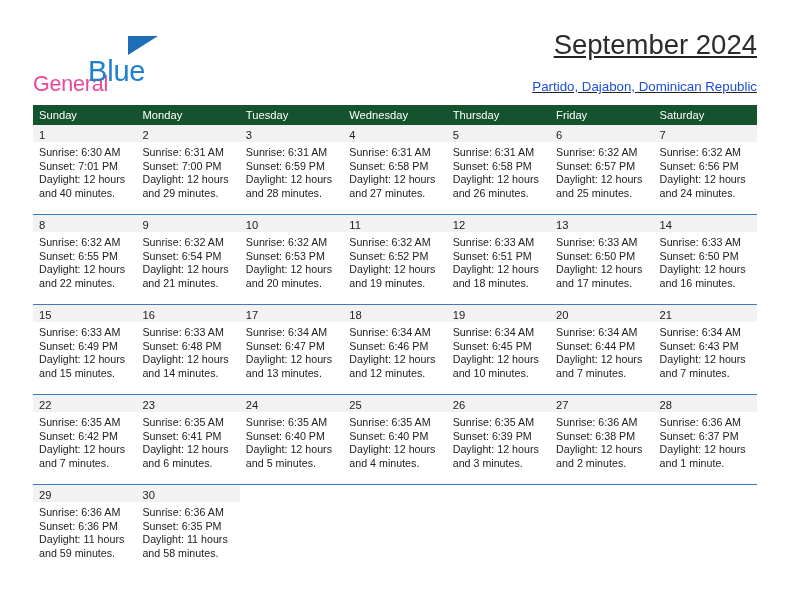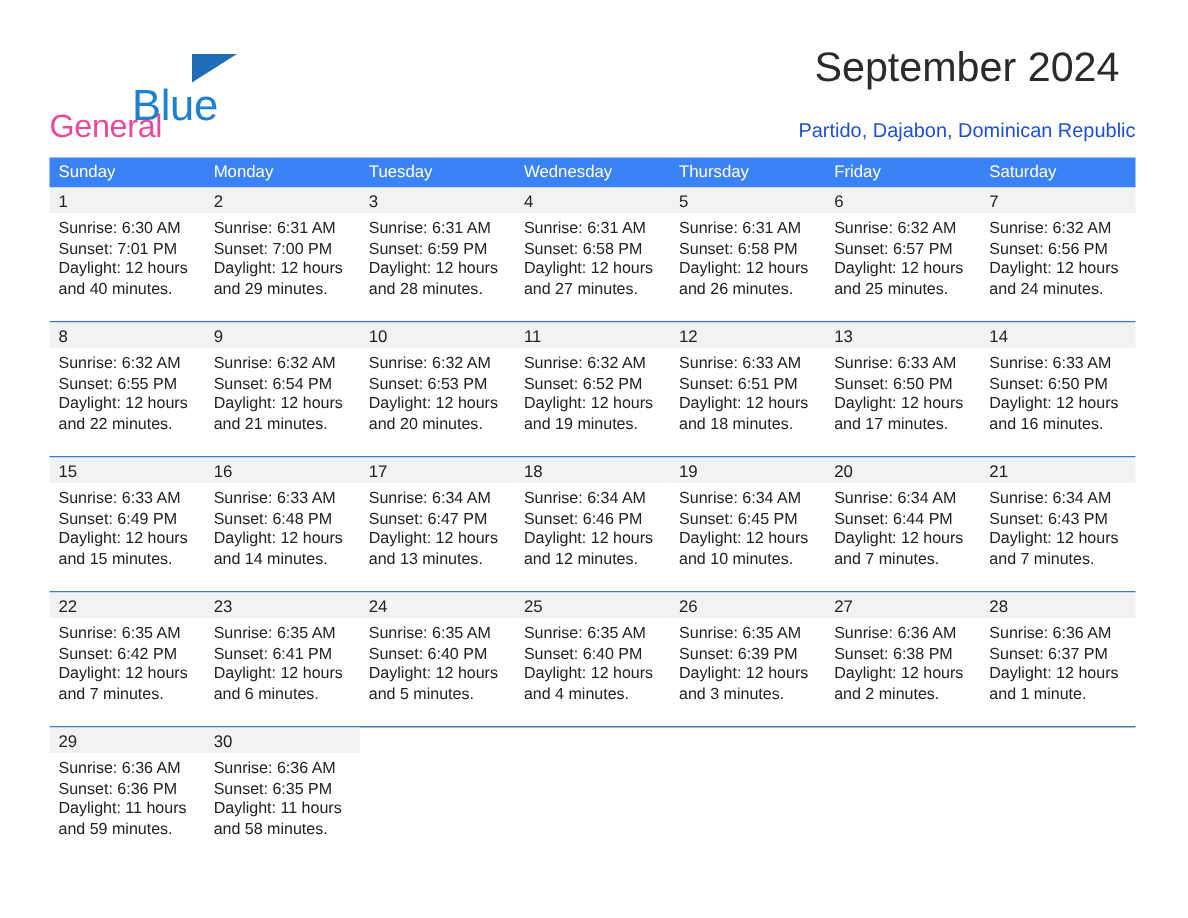--- a/index.html
+++ b/index.html
@@ -64,21 +64,22 @@
     font-size: 29px;
     letter-spacing: -0.2px;
     color: #1f7fd0;
     font-family: "Liberation Sans", sans-serif;
   }
 
   .titles {
     position: absolute;
     right: 0;
     top: 0;
-    text-align: center;
+    text-align: right;
+    text-decoration: underline;
   }
   .cal-title {
     font-size: 27.5px;
     color: #2b2b2b;
     line-height: 34px;
     white-space: nowrap;
     font-weight: normal;
   }
   .cal-subtitle {
     font-size: 13.3px;
@@ -91,21 +92,21 @@
   
   .calendar {
     position: absolute;
     left: 33px;
     top: 105px;
     width: 724px;
   }
 
   .weekdays {
     display: flex;
-    background: #3b82f6;
+    background: #14532d;
     height: 20px;
   }
   .weekday {
     flex: 1 1 0;
     color: #ffffff;
     font-size: 11.2px;
     line-height: 20px;
     padding-left: 6px;
     box-sizing: border-box;
     white-space: nowrap;

